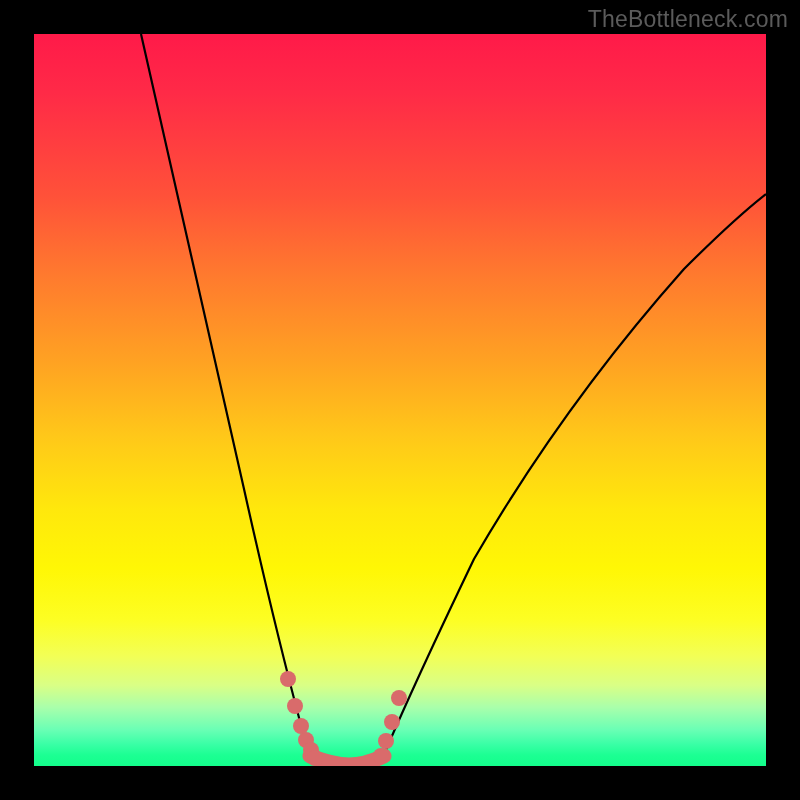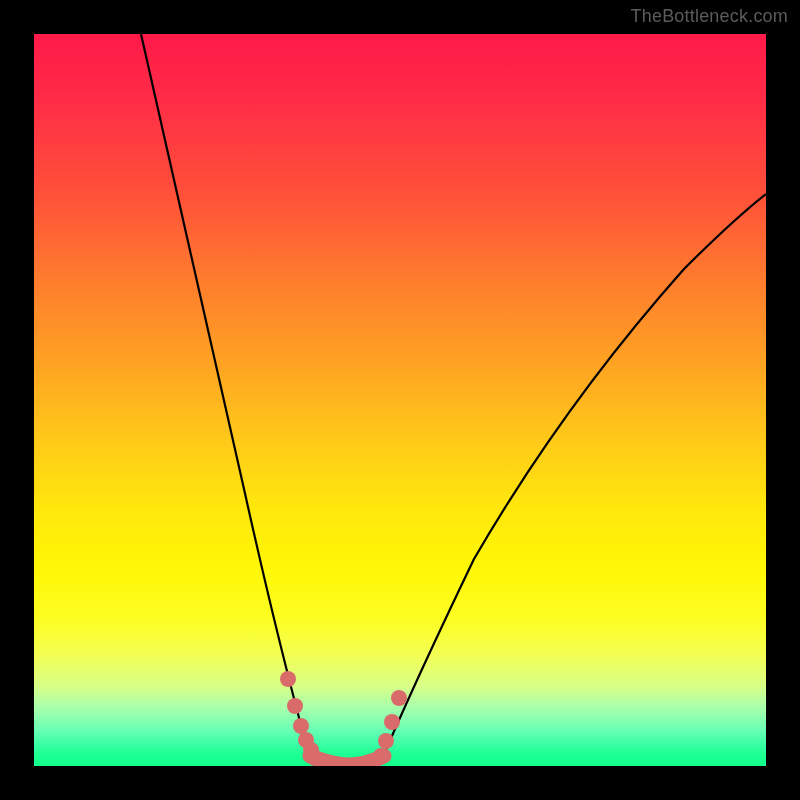--- a/index.html
+++ b/index.html
@@ -58,21 +58,21 @@
     left: 0;
     top: 0;
     width: 732px;
     height: 732px;
   }
   .watermark {
     position: absolute;
     top: 6px;
     right: 12px;
     color: #5b5b5b;
-    font-size: 18px;
+    font-size: 23px;
     letter-spacing: 0.2px;
     font-weight: 400;
   }
 </style>
 </head>
 <body>
 
 <div class="frame">
 
   <div class="plot-area">

